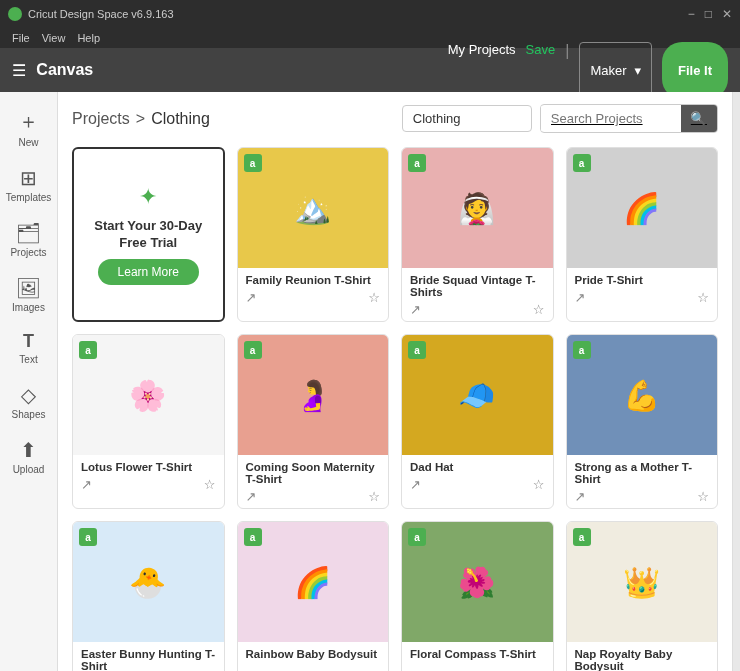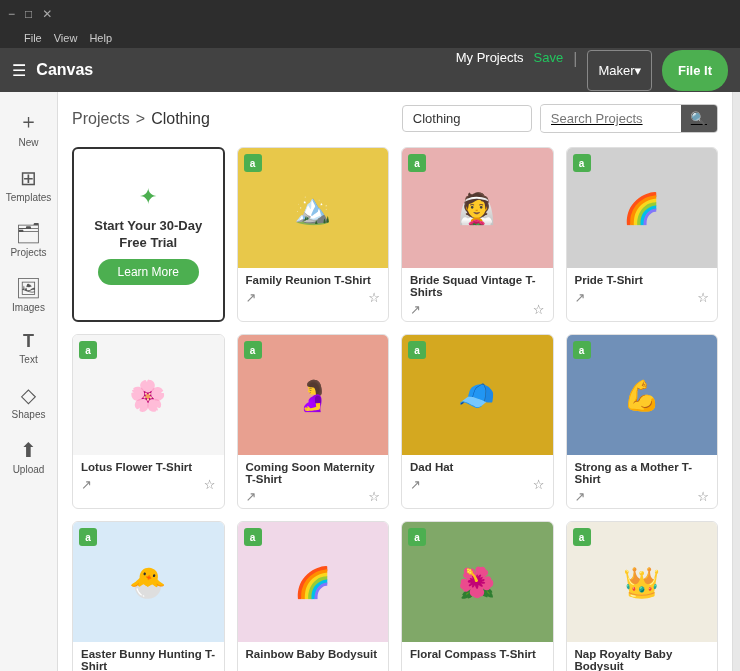--- a/index.html
+++ b/index.html
@@ -20,21 +20,21 @@
     .title-bar-logo { width: 14px; height: 14px; background: #4caf50; border-radius: 50%; display: inline-block; }
     .title-bar-controls { display: flex; gap: 10px; }
     .title-bar-controls span { cursor: pointer; font-size: 12px; color: #aaa; }
 
     
     .menu-bar {
       background: #2d2d2d;
       height: 20px;
       display: flex;
       align-items: center;
-      padding: 0 24px;
+      padding: 0 12px;
       gap: 12px;
     }
     .menu-bar span { color: #ccc; font-size: 11px; cursor: pointer; }
 
     
     .top-nav {
       background: #424242;
       height: 44px;
       display: flex;
       align-items: center;
@@ -46,27 +46,27 @@
     .canvas-title { color: white; font-size: 16px; font-weight: 600; }
     .top-nav-center { color: white; font-size: 15px; font-weight: 400; }
     .top-nav-right { display: flex; gap: 10px; }
     .nav-link { color: white; font-size: 13px; cursor: pointer; text-decoration: none; }
     .nav-save { color: #22c55e; font-size: 13px; cursor: pointer; }
     .nav-divider { color: #888; font-size: 16px; }
     .maker-btn {
       background: transparent;
       border: 1px solid #888;
       color: white;
-      padding: 12px 10px;
+      padding: 20px 10px;
       border-radius: 4px;
       font-size: 13px;
       cursor: pointer;
       display: flex;
       align-items: center;
-      gap: 0;
+      gap: 8px;
     }
     .make-it-btn {
       background: #4caf50;
       border: none;
       color: white;
       padding: 6px 16px;
       border-radius: 20px;
       font-size: 13px;
       font-weight: 600;
       cursor: pointer;
@@ -254,20 +254,24 @@
     .scroll-bar-area {
       width: 8px;
       background: #e8e8e8;
       border-left: 1px solid #ddd;
     }
   </style>
 </head>
 <body>
 
 <div class="title-bar">
+  <div class="title-bar-left">
+    <span class="title-bar-logo"></span>
+    <span>Cricut Design Space v6.9.163</span>
+  </div>
   <div class="title-bar-controls">
     <span>−</span>
     <span>□</span>
     <span>✕</span>
   </div>
 </div>
 
 <div class="menu-bar">
   <span>File</span>
   <span>View</span>

